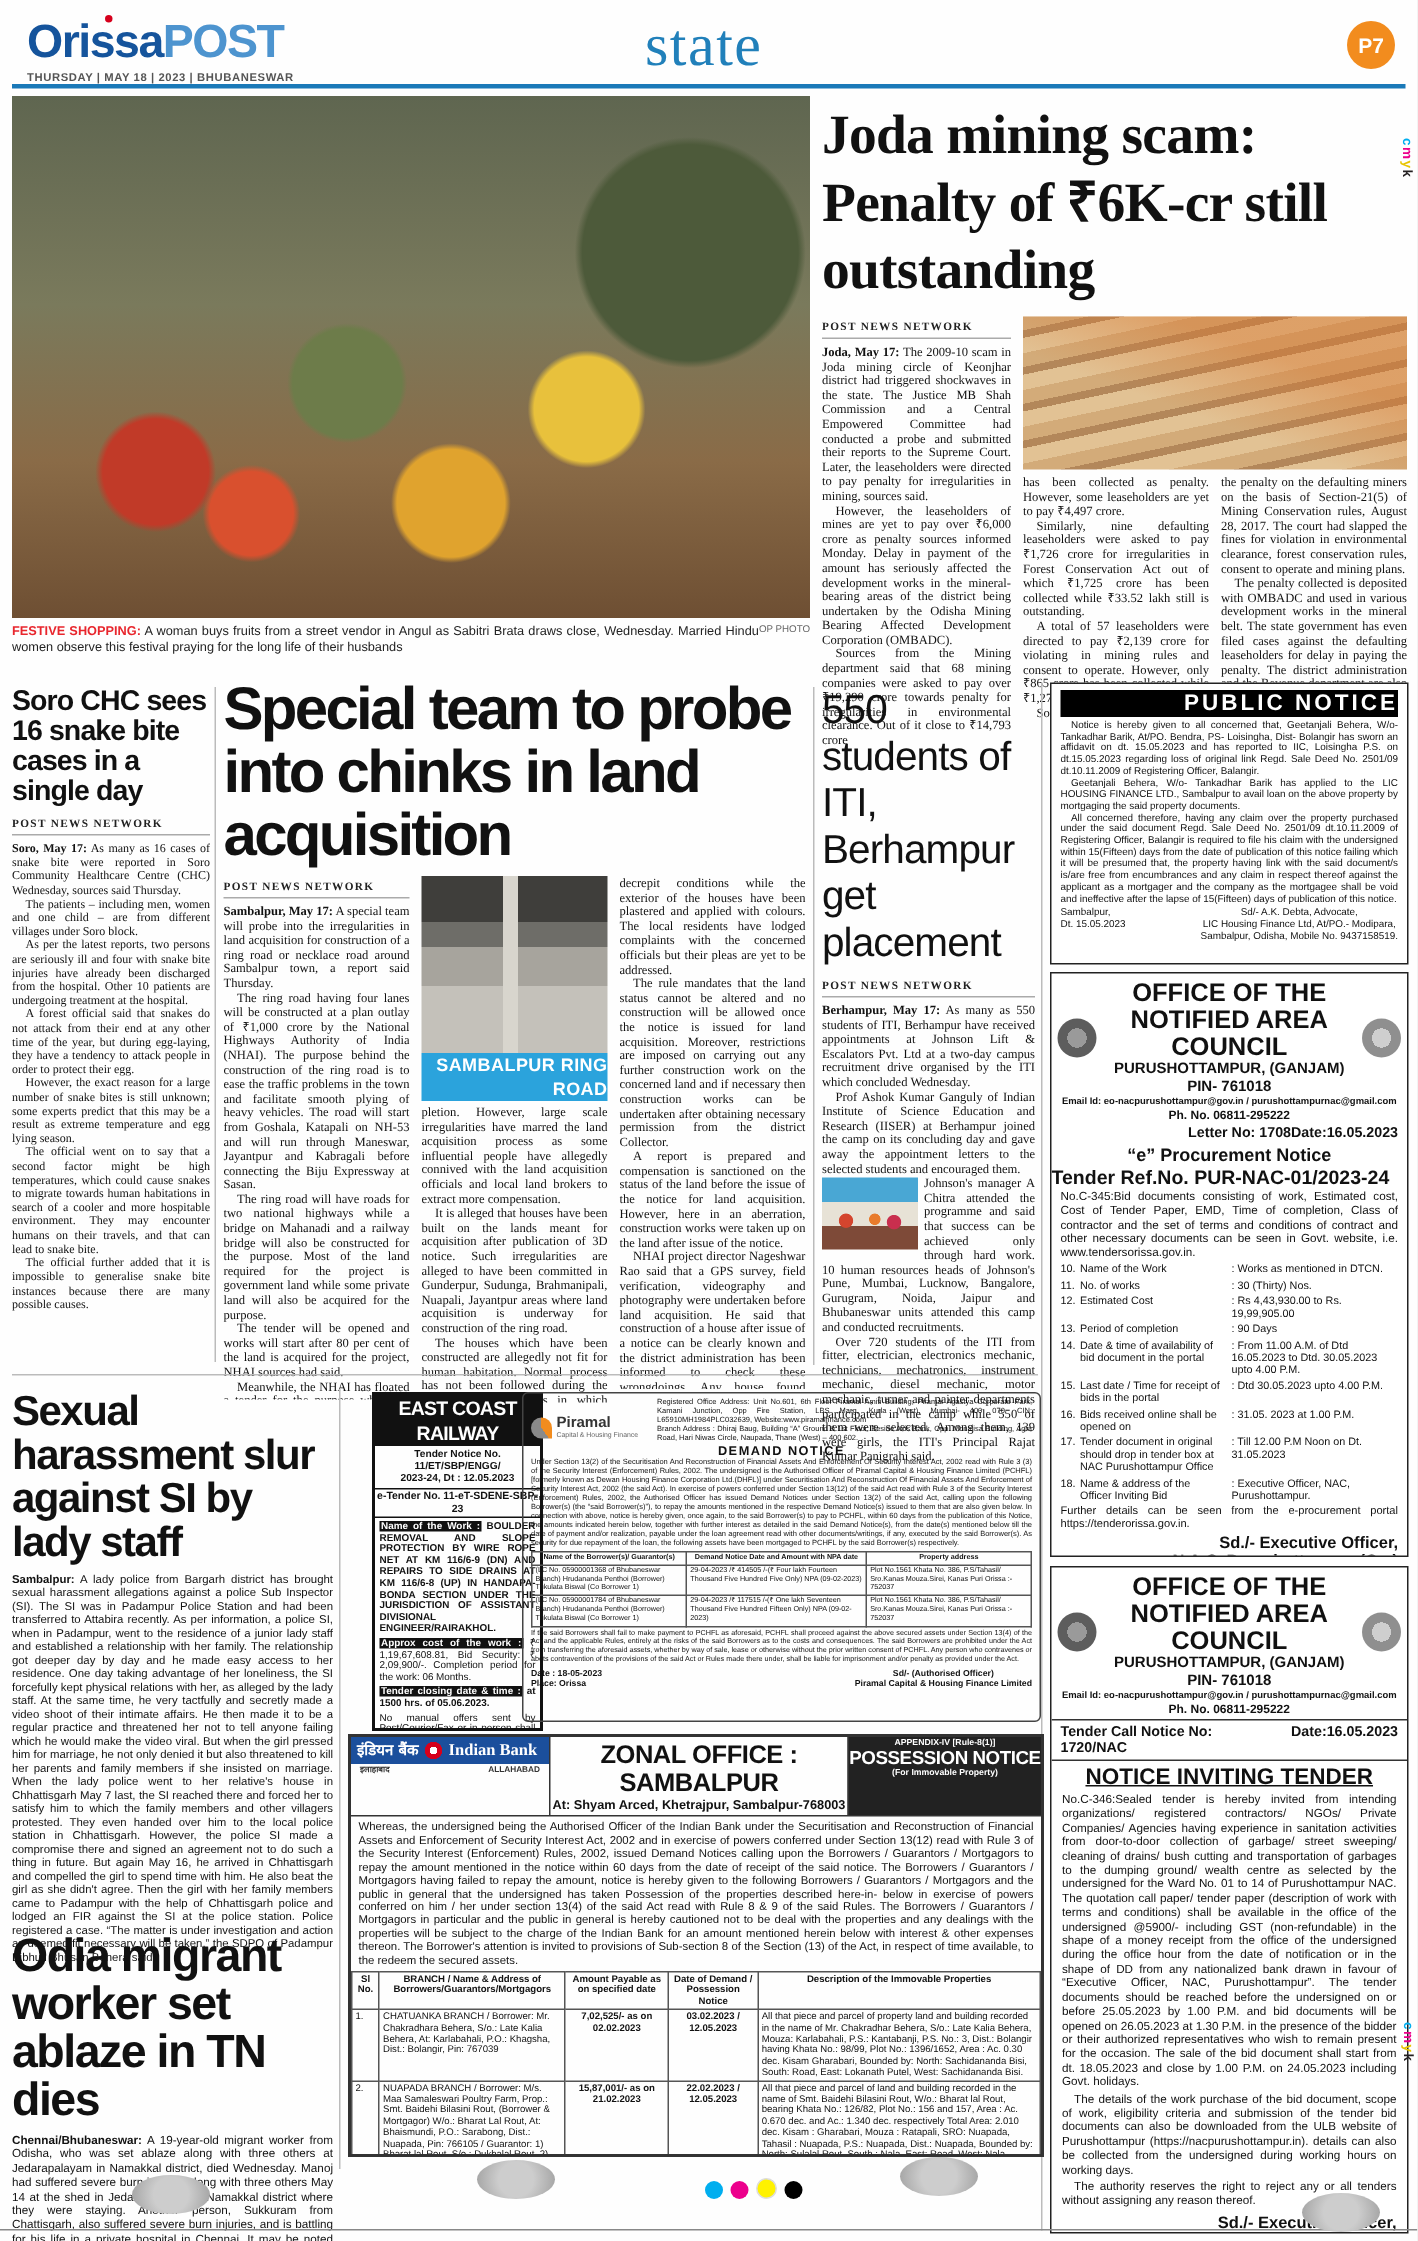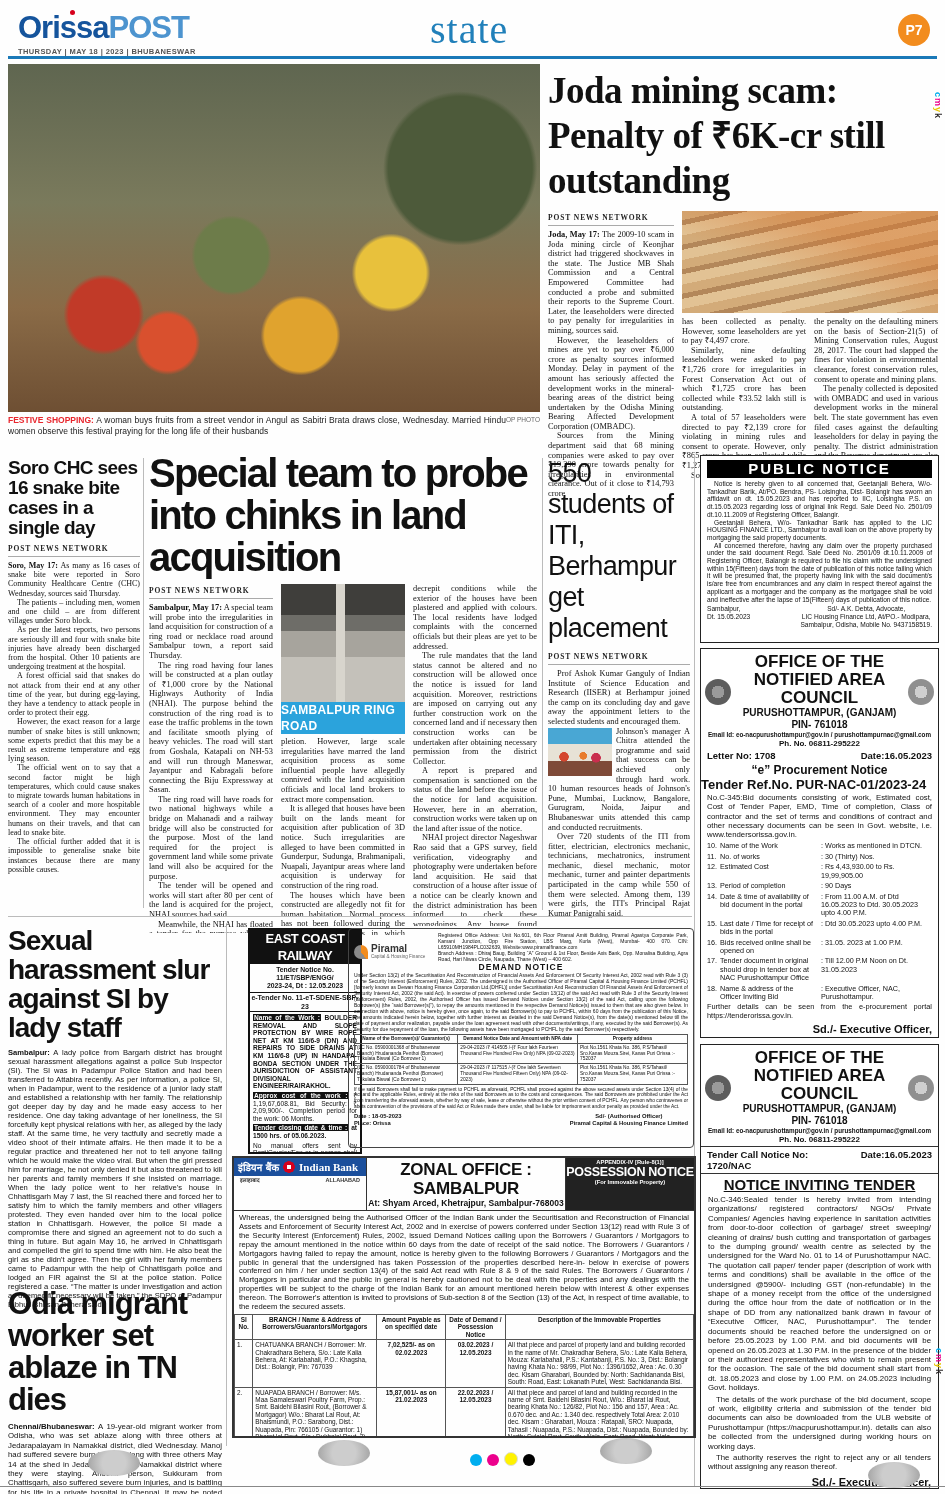--- a/index.html
+++ b/index.html
@@ -47,40 +47,40 @@
      linear-gradient(90deg, transparent 0 44%, #d8d5cd 44% 52%, transparent 52% 100%),
      linear-gradient(180deg,#3f3e3b 0 26%,#6e6d68 26% 40%,#a7a49d 40% 62%,#c4c1ba 62% 100%);}
   .photo-iti{background:
      radial-gradient(circle at 25% 60%, #d4452e 0 8%, transparent 9%),
      radial-gradient(circle at 55% 58%, #e87b2c 0 8%, transparent 9%),
      radial-gradient(circle at 75% 62%, #c92f4e 0 8%, transparent 9%),
      linear-gradient(180deg,#49a7d4 0 34%,#e7e2d6 34% 68%,#7e4a38 68% 100%);}
   .caption{font:400 8.5px/10.5px "Liberation Sans",sans-serif;color:#222;text-align:justify;margin-top:3px;}
   .capred{color:#e8262d;font-weight:700;}
   .credit{float:right;color:#666;font-size:6.5px;}
-  .roadlabel{background:#2ba3dc;color:#fff;text-align:left;
+  .roadlabel{background:#2ba3dc;color:#fff;text-align:right;
              font:700 12px/16px "Liberation Sans",sans-serif;letter-spacing:.3px;}
   
   .noticebox{border:1.5px solid #222;background:#fff;font-family:"Liberation Sans",sans-serif;overflow:hidden;}
-  .pn-title{background:#000;color:#fff;text-align:center;font:700 15px/18px "Liberation Sans",sans-serif;
+  .pn-title{background:#000;color:#fff;text-align:right;font:700 15px/18px "Liberation Sans",sans-serif;
             letter-spacing:2px;margin:4px 6px 2px;}
   .pn-body{font-size:6.6px;line-height:7.7px;text-align:justify;padding:0 6px;}
   .pn-body p{margin:0;text-indent:7px;}
   .pn-sign{display:flex;justify-content:space-between;font-size:6.6px;line-height:8px;padding:2px 6px;}
   .nac-head{display:flex;align-items:center;gap:4px;padding:4px 4px 0;}
   .emblem{width:26px;height:26px;border-radius:50%;flex:0 0 auto;
           background:radial-gradient(circle,#9a9a9a 0 35%,#5d5d5d 35% 100%);}
   .emblem.light{background:radial-gradient(circle,#cfcfcf 0 35%,#8f8f8f 35% 100%);}
   .nac-org{flex:1;text-align:center;}
   .nac-org1{font:700 17px/18px "Liberation Sans",sans-serif;}
   .nac-org2{font:700 17px/18px "Liberation Sans",sans-serif;}
   .nac-org3{font:700 10px/12px "Liberation Sans",sans-serif;}
   .nac-email{font:700 6.3px/8px "Liberation Sans",sans-serif;text-align:center;}
   .nac-ph{font:700 8px/9px "Liberation Sans",sans-serif;text-align:center;}
-  .nac-row{display:flex;justify-content:space-between;font:700 9.5px/11px "Liberation Sans",sans-serif;padding:2px 6px 0;}
+  .nac-row{display:flex;justify-content:flex-end;font:700 9.5px/11px "Liberation Sans",sans-serif;padding:2px 6px 0;}
   .nac-title{font:700 12px/14px "Liberation Sans",sans-serif;text-align:center;margin-top:2px;}
   .nac-ref{font:700 13px/15px "Liberation Sans",sans-serif;text-align:left;}
   .nac-intro{font:400 7.8px/9.3px "Liberation Sans",sans-serif;text-align:justify;padding:1px 6px;}
   .nac-items{padding:0 6px;}
   .nac-item{display:grid;grid-template-columns:13px 94px 7px 1fr;font:400 7.2px/8.4px "Liberation Sans",sans-serif;margin-top:2px;}
   .nac-foot{font:400 7.4px/8.8px "Liberation Sans",sans-serif;padding:2px 6px 0;text-align:justify;}
   .nac-sign{text-align:right;font:700 11px/12px "Liberation Sans",sans-serif;padding:2px 6px 0;}
   .nac-oipr{font:700 7px/9px "Liberation Sans",sans-serif;padding:0 6px 3px;text-align:right;}
   .nit-title{font:700 15px/17px "Liberation Sans",sans-serif;text-align:center;text-decoration:underline;margin:2px 0;}
   .nit-body{font:400 7.8px/9.4px "Liberation Sans",sans-serif;text-align:justify;padding:0 7px;}
@@ -232,20 +232,21 @@
         <p>NHAI project director Nageshwar Rao said that a GPS survey, field verification, videography and photography were undertaken before land acquisition. He said that construction of a house after issue of a notice can be clearly known and the district administration has been informed to check these wrongdoings. Any house found uninhabitable will not be given any compensation.</p>
       </div>
     </div>
   </section>
   <div class="abs vline" style="left:542px;top:458px;height:452px;"></div>
 
   <section class="abs" style="left:548px;top:458px;width:142px;">
     <h2 class="h-light">550 students of ITI, Berhampur get placement</h2>
     <div class="byline">POST NEWS NETWORK</div>
     <div class="bodytext" style="height:348px;">
+      <p class="first"><b class="lead">Berhampur, May 17:</b><span> As many as 550 students of ITI, Berhampur have received appointments at Johnson Lift &amp; Escalators Pvt. Ltd at a two-day campus recruitment drive organised by the ITI which concluded Wednesday.</span></p>
       <p>Prof Ashok Kumar Ganguly of Indian Institute of Science Education and Research (IISER) at Berhampur joined the camp on its concluding day and gave away the appointment letters to the selected students and encouraged them.</p>
       <p style="text-indent:0;"><span class="photo photo-iti" style="float:left;width:64px;height:48px;margin:1px 4px 1px 0;display:block;"></span><span>Johnson's manager A Chitra attended the programme and said that success can be achieved only through hard work. 10 human resources heads of Johnson's Pune, Mumbai, Lucknow, Bangalore, Gurugram, Noida, Jaipur and Bhubaneswar units attended this camp and conducted recruitments.</span></p>
       <p>Over 720 students of the ITI from fitter, electrician, electronics mechanic, technicians, mechatronics, instrument mechanic, diesel mechanic, motor mechanic, turner and painter departments participated in the camp while 550 of them were selected. Among them, 139 were girls, the ITI's Principal Rajat Kumar Panigrahi said.</p>
     </div>
   </section>
   <div class="abs vline" style="left:694px;top:455px;height:1032px;"></div>
 
   <aside class="abs noticebox" style="left:700px;top:455px;width:237px;height:186px;">
     <div class="pn-title">PUBLIC NOTICE</div>
     <div class="pn-body">

